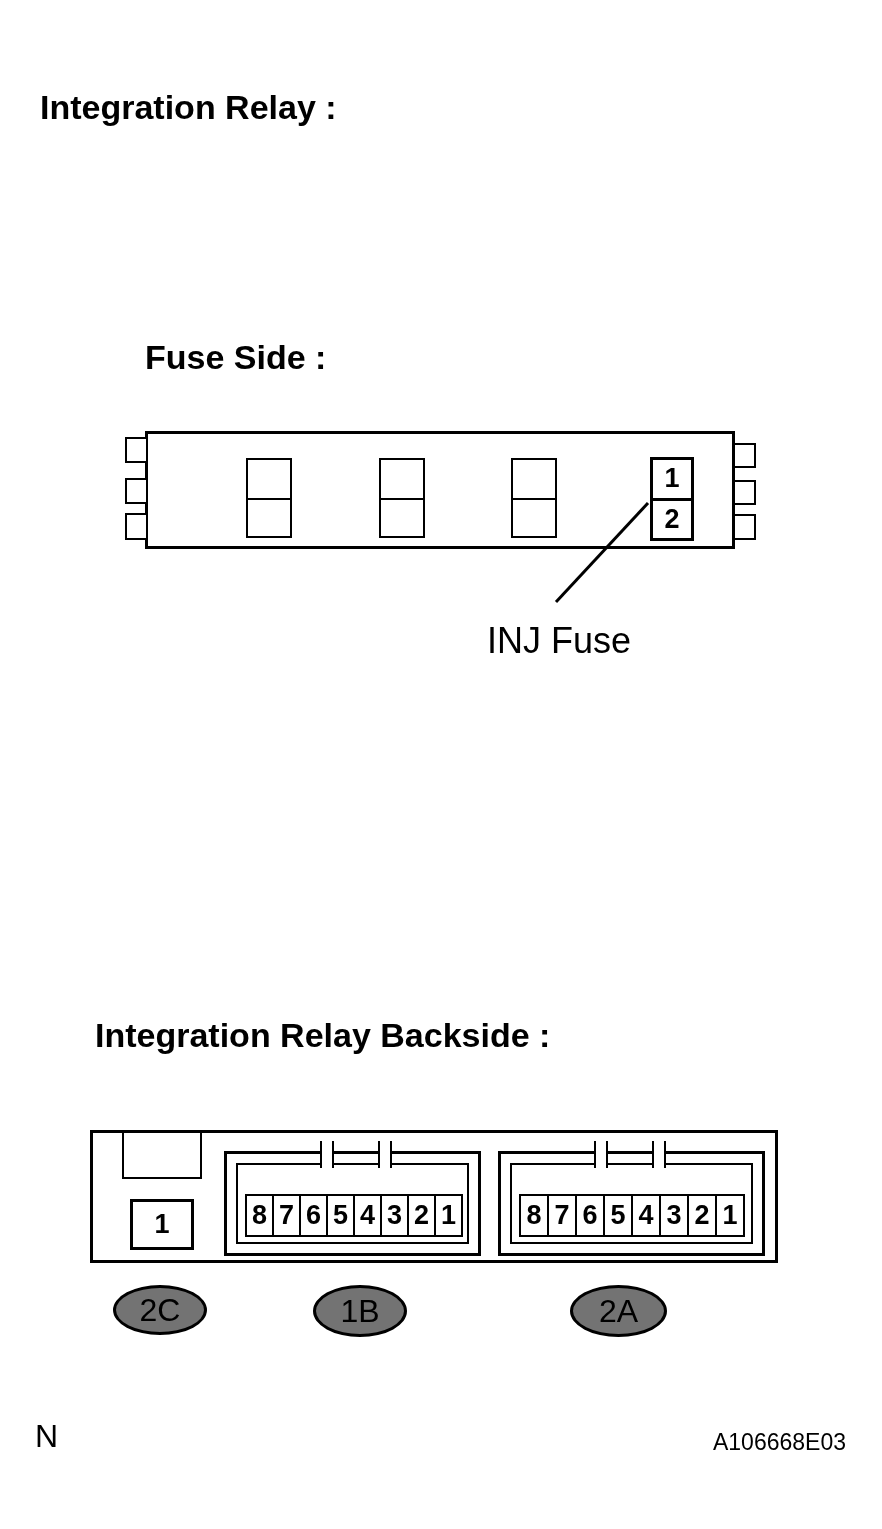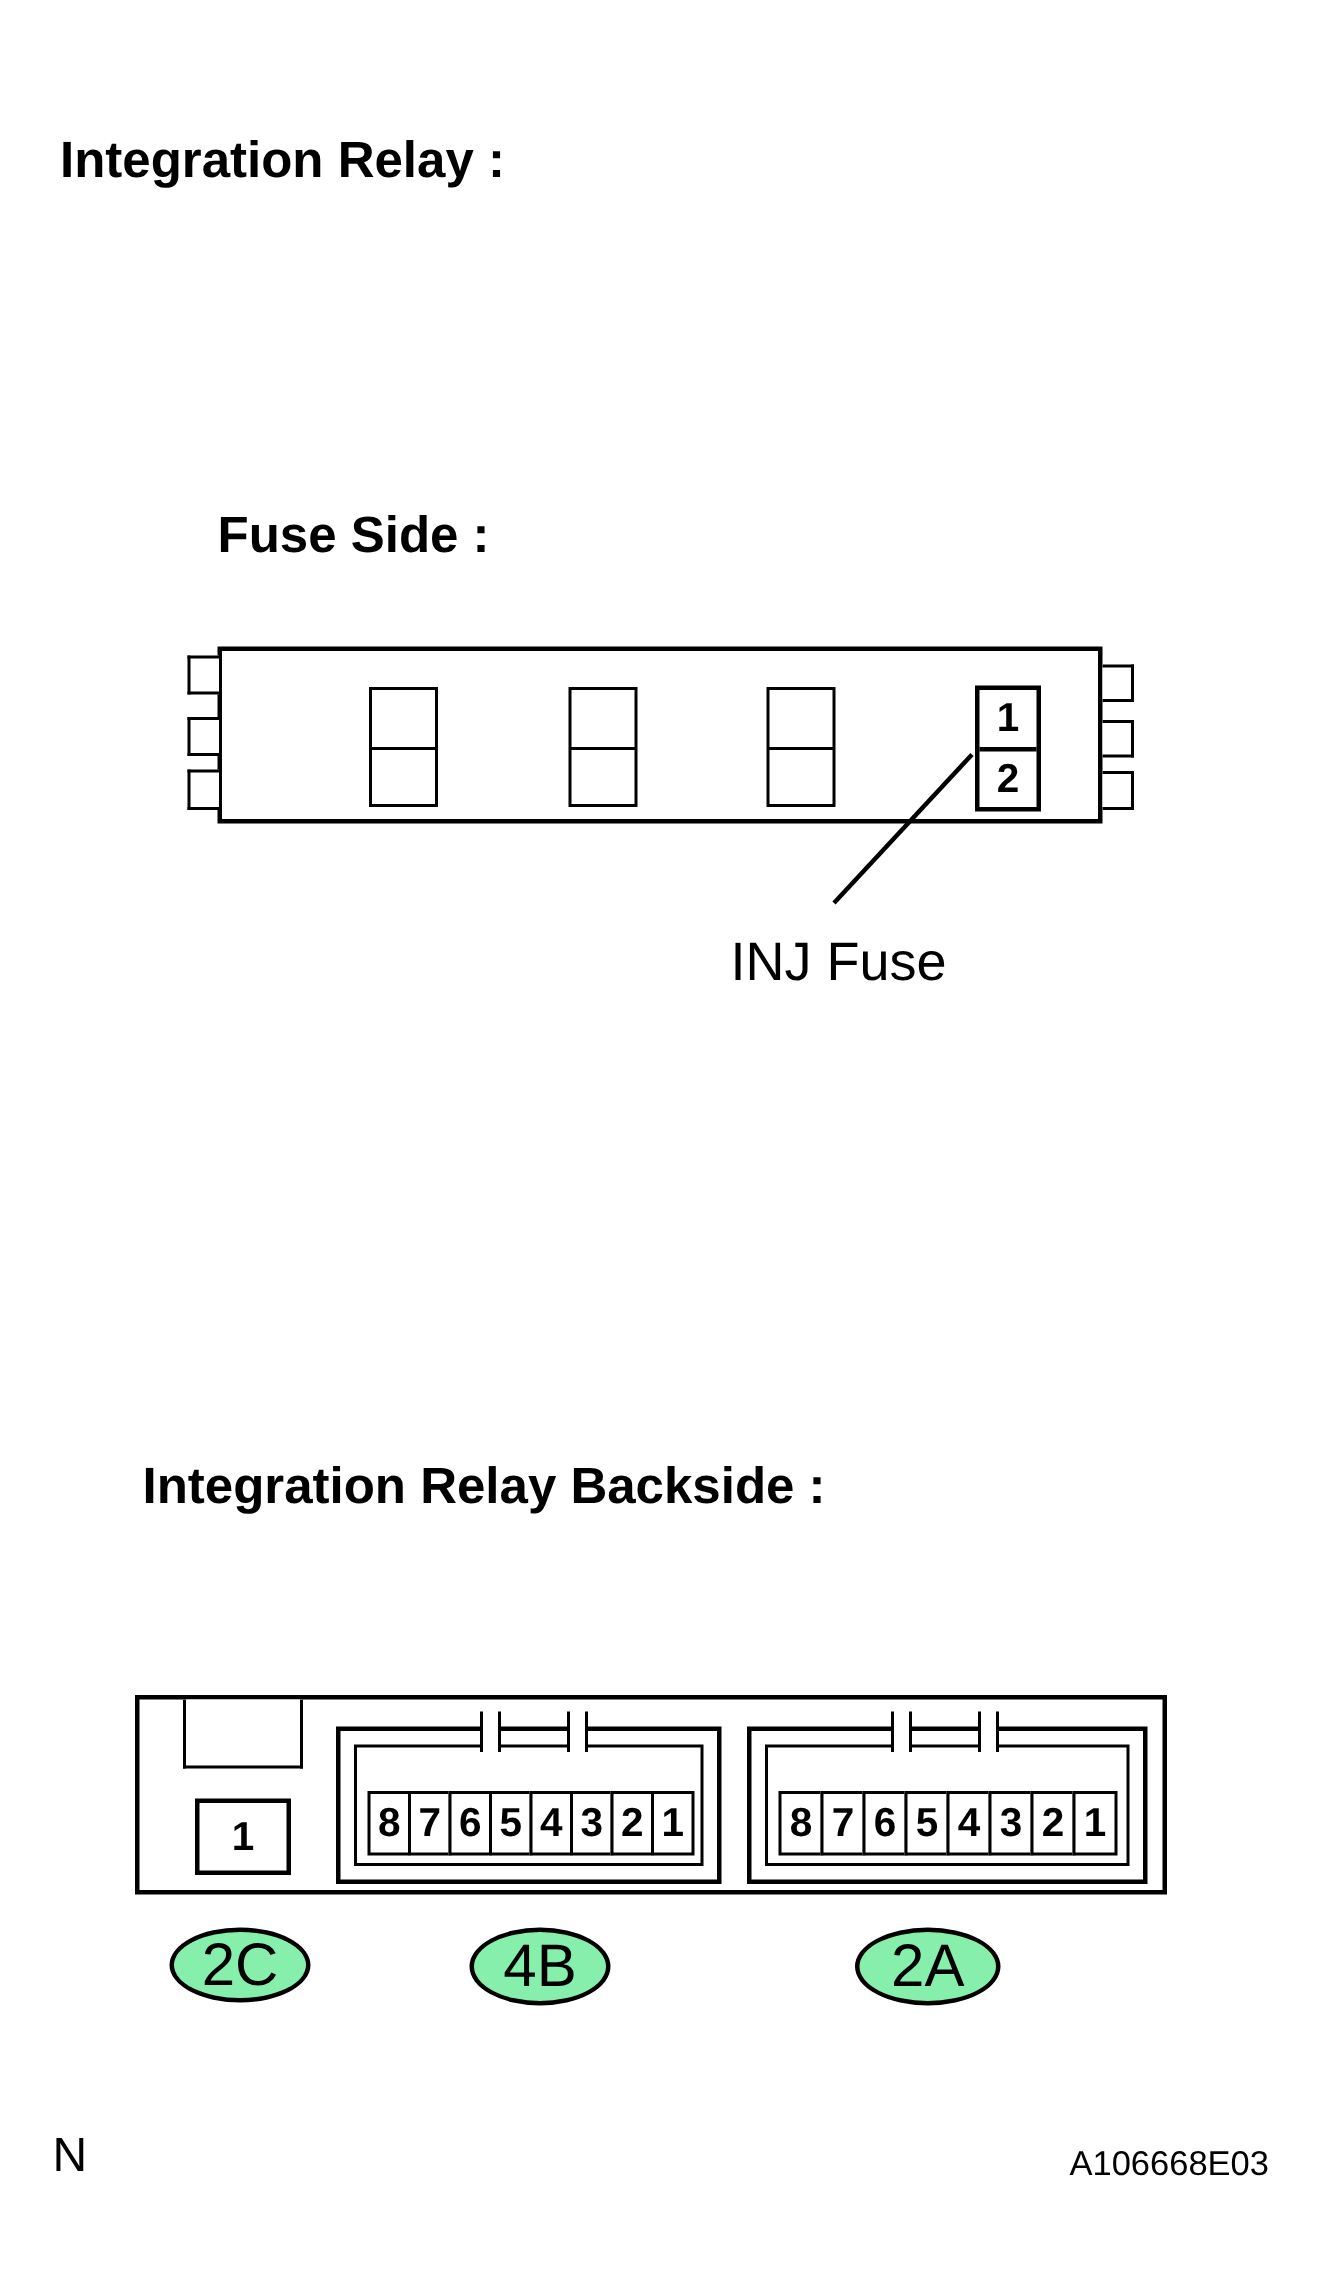--- a/index.html
+++ b/index.html
@@ -27,22 +27,22 @@
   .latch { width:14px; height:27px; border-left:2px solid #000; border-right:2px solid #000; background:#fff; }
   .pin-row { display:flex; }
   .pin-cell {
     width:29px; height:43px; border:2px solid #000; background:#fff;
     display:flex; align-items:center; justify-content:center;
     font-size:27px; font-weight:bold;
   }
   .pin-row.wide .pin-cell { width:30px; }
   .pin-cell + .pin-cell { margin-left:-2px; }
   .oval {
-    border:3px solid #000; border-radius:50%; background:#86efac;
-    display:flex; align-items:center; justify-content:center; font-size:40px;
+    border:3px solid #000; border-radius:50%; background:#737373;
+    display:flex; align-items:center; justify-content:center; font-size:32px;
   }
   .footer-n { font-size:32px; }
   .fig-code { font-size:23px;text-align:center; }
 </style>
 </head>
 <body>
 
 <div class="page">
 
   <div class="abs heading" style="left:40px; top:72px;margin-top:16px;">Integration Relay :</div>
@@ -73,21 +73,21 @@
     <div class="inj-cell inj-top">1</div>
     <div class="inj-cell">2</div>
   </div>
 
   <svg class="abs" style="left:548px; top:496px;" width="110" height="112">
     <line x1="100" y1="7" x2="8" y2="106" stroke="#000000" stroke-width="3"></line>
   </svg>
 
   <div class="abs callout-text" style="left:487px; top:620px;">INJ Fuse</div>
 
-  <div class="abs heading" style="left:95px; top:972px;">Integration Relay Backside :</div>
+  <div class="abs heading" style="left:95px; top:1016px;">Integration Relay Backside :</div>
 
   <div class="abs outline3" style="left:90px; top:1130px; width:688px; height:133px;"></div>
 
   <div class="abs notch2c" style="left:122px; top:1133px; width:80px; height:46px;"></div>
   <div class="abs pinbox2c" style="left:130px; top:1199px; width:64px; height:51px;">1</div>
 
   <div class="abs outline3" style="left:224px; top:1151px; width:257px; height:105px;"></div>
   <div class="abs outline2" style="left:236px; top:1163px; width:233px; height:81px;"></div>
   <div class="abs latch" style="left:320px; top:1141px;"></div>
   <div class="abs latch" style="left:378px; top:1141px;"></div>
@@ -111,19 +111,19 @@
     <div class="pin-cell">7</div>
     <div class="pin-cell">6</div>
     <div class="pin-cell">5</div>
     <div class="pin-cell">4</div>
     <div class="pin-cell">3</div>
     <div class="pin-cell">2</div>
     <div class="pin-cell">1</div>
   </div>
 
   <div class="abs oval" style="left:113px; top:1285px; width:94px; height:50px;">2C</div>
-  <div class="abs oval" style="left:313px; top:1285px; width:94px; height:52px;">4B</div>
+  <div class="abs oval" style="left:313px; top:1285px; width:94px; height:52px;">1B</div>
   <div class="abs oval" style="left:570px; top:1285px; width:97px; height:52px;">2A</div>
 
   <div class="abs footer-n" style="left:35px; top:1418px;">N</div>
   <div class="abs fig-code" style="right:36px; top:1429px;">A106668E03</div>
 
 </div>
 
 </body></html>

